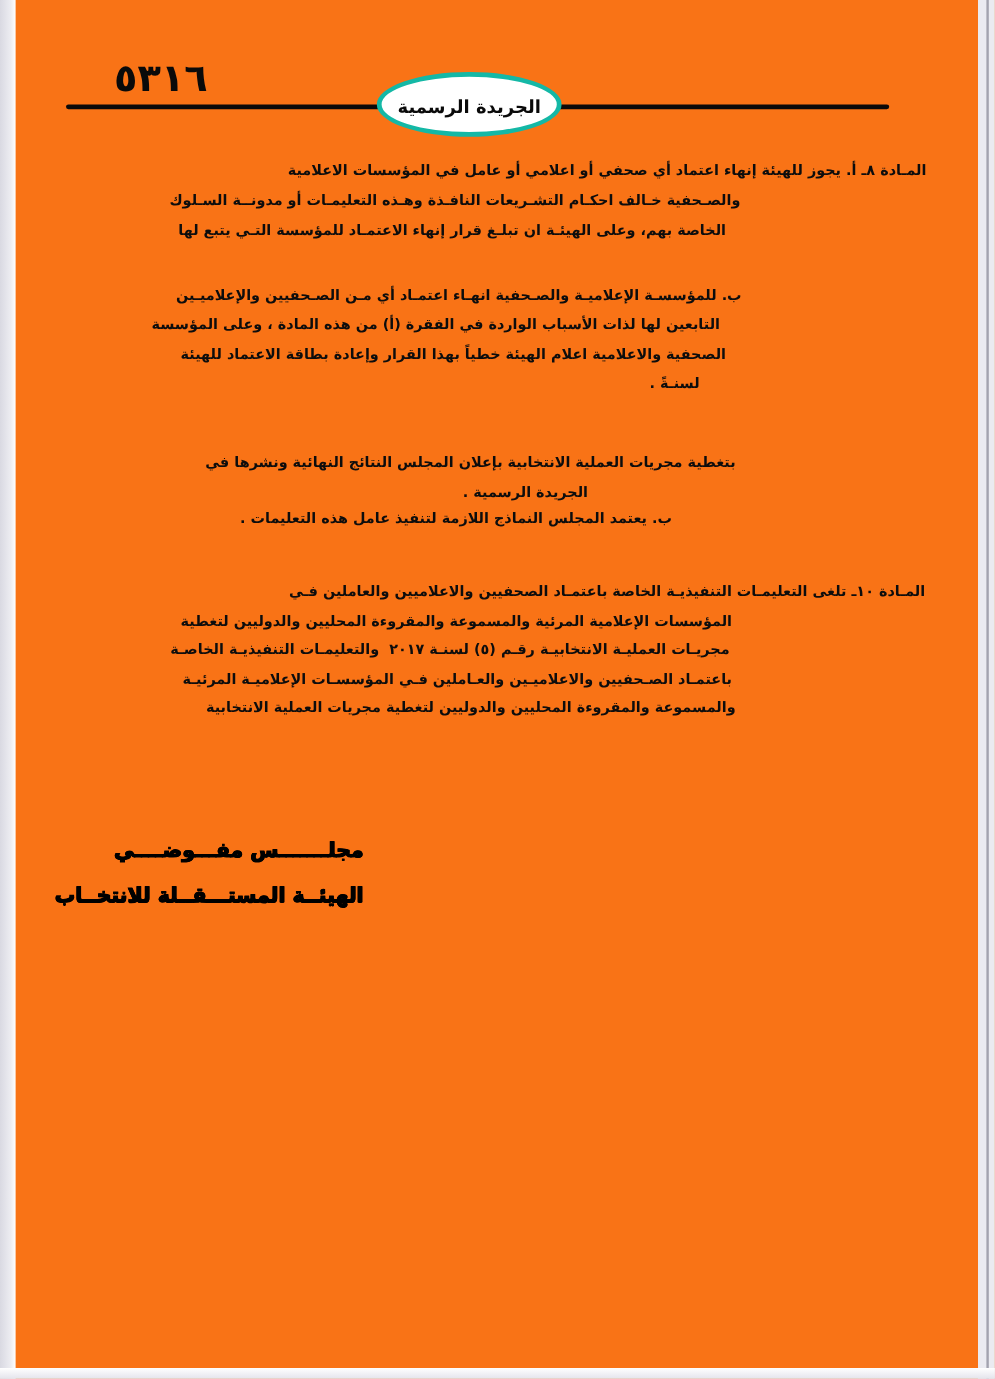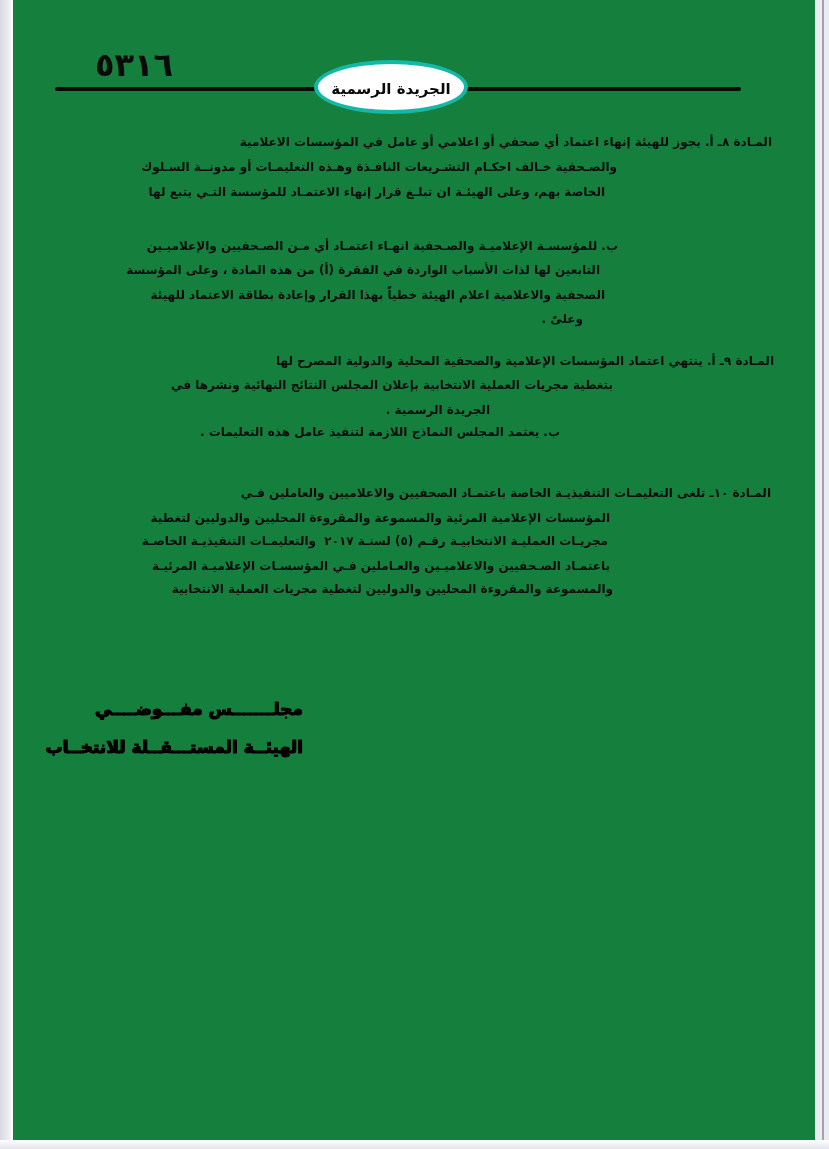--- a/index.html
+++ b/index.html
@@ -4,21 +4,21 @@
 <style>
   html,body{margin:0;padding:0;}
   body{
     width:829px;height:1149px;
     background:#f3f3f7;
     font-family:"DejaVu Sans",sans-serif;
     overflow:hidden;
   }
   .canvas{
     position:relative;width:829px;height:1149px;
-    background:#15803d;
+    background:#f97316;
   }
   
   .edge-left{
     position:absolute;left:0;top:0;width:13px;height:1149px;
     background:linear-gradient(to right,#d9d9e2,#ededf2 70%,#ffffff);
   }
   .edge-right{
     position:absolute;right:0;top:0;width:14px;height:1149px;
     background:#ebebf1;
   }
@@ -84,23 +84,22 @@
 
   <div class="content">
 
     <div class="line" style="top:131px;right:57px;">المـادة ٨ـ أ. يجوز للهيئة إنهاء اعتماد أي صحفي أو اعلامي أو عامل في المؤسسات الاعلامية</div>
     <div class="line" style="top:156px;right:212px;">والصـحفية خـالف احكـام التشـريعات النافـذة وهـذه التعليمـات أو مدونــة السـلوك</div>
     <div class="line" style="top:181px;right:224px;">الخاصة بهم، وعلى الهيئـة ان تبلـغ قرار إنهاء الاعتمـاد للمؤسسة التـي يتبع لها</div>
 
     <div class="line" style="top:235px;right:211px;">ب. للمؤسسـة الإعلاميـة والصـحفية انهـاء اعتمـاد أي مـن الصـحفيين والإعلاميـين</div>
     <div class="line" style="top:259px;right:229px;">التابعين لها لذات الأسباب الواردة في الفقرة (أ) من هذه المادة ، وعلى المؤسسة</div>
     <div class="line" style="top:284px;right:224px;">الصحفية والاعلامية اعلام الهيئة خطياً بهذا القرار وإعادة بطاقة الاعتماد للهيئة</div>
-    <div class="line" style="top:308px;right:246px;">وعلىً .</div>
+    <div class="line" style="top:308px;right:246px;">لسنـةً .</div>
 
-    <div class="line" style="top:350px;right:55px;">المـادة ٩ـ أ. ينتهي اعتماد المؤسسات الإعلامية والصحفية المحلية والدولية المصرح لها</div>
     <div class="line" style="top:374px;right:216px;">بتغطية مجريات العملية الانتخابية بإعلان المجلس النتائج النهائية ونشرها في</div>
     <div class="line" style="top:399px;right:339px;">الجريدة الرسمية .</div>
 
     <div class="line" style="top:421px;right:269px;">ب. يعتمد المجلس النماذج اللازمة لتنفيذ عامل هذه التعليمات .</div>
 
     <div class="line" style="top:482px;right:58px;">المـادة ١٠ـ تلغى التعليمـات التنفيذيـة الخاصة باعتمـاد الصحفيين والاعلاميين والعاملين فـي</div>
     <div class="line" style="top:507px;right:219px;">المؤسسات الإعلامية المرئية والمسموعة والمقروءة المحليين والدوليين لتغطية</div>
     <div class="line" style="top:530px;right:221px;">مجريـات العمليـة الانتخابيـة رقـم (٥) لسنـة ٢٠١٧  والتعليمـات التنفيذيـة الخاصـة</div>
     <div class="line" style="top:555px;right:219px;">باعتمـاد الصـحفيين والاعلاميـين والعـاملين فـي المؤسسـات الإعلاميـة المرئيـة</div>
     <div class="line" style="top:578px;right:216px;">والمسموعة والمقروءة المحليين والدوليين لتغطية مجريات العملية الانتخابية</div>

